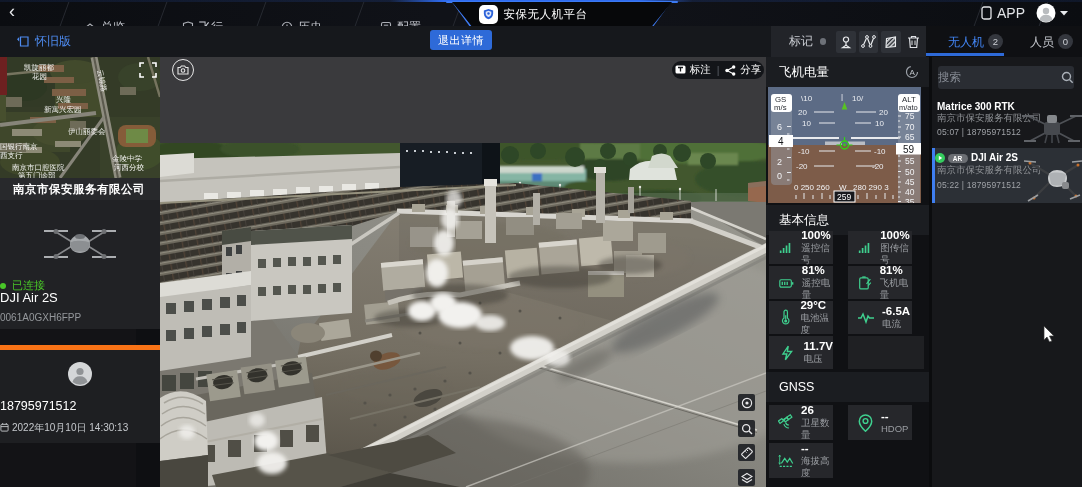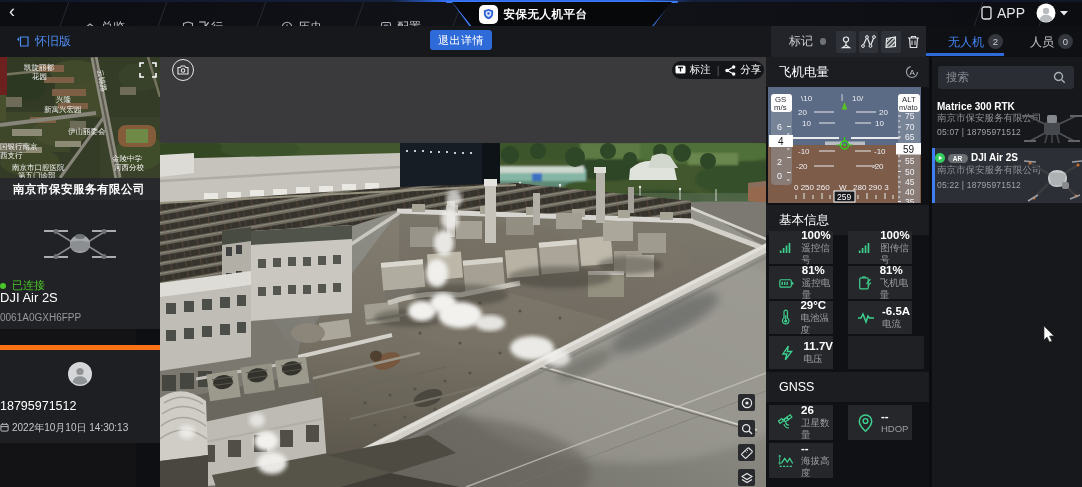--- a/index.html
+++ b/index.html
@@ -8,21 +8,21 @@
 
 #nav{left:0;top:0;width:1082px;height:26px;background:linear-gradient(90deg,#0b0d11,#101218 40%,#101218 60%,#0b0d11);overflow:hidden}
 #nav .blueline{left:0;top:0;width:1082px;height:2px;background:linear-gradient(90deg,rgba(35,70,150,.18) 0%,rgba(35,70,150,.25) 36%,#2f6cf0 41%,#2f6cf0 59%,rgba(35,70,150,.25) 64%,rgba(35,70,150,.18) 100%)}
 .navsep{top:2px;width:1px;height:24px;background:#272a31;transform:skewX(-20deg)}
 .mitem{top:14px;height:26px;display:flex;align-items:center;color:#c7cad1;font-size:12px;gap:5px}
 .mitem svg{opacity:.85}
 #trap{left:452px;top:2px;width:220px;height:24px;background:#07080a;clip-path:polygon(0 0,100% 0,91% 100%,9% 100%);display:flex;align-items:center;justify-content:center;gap:6px;padding-right:58px}
 #trapline{left:446px;top:1px;width:232px;height:2px;background:#3b79f2;border-radius:1px}
 .trapedge{top:2px;width:2px;height:25px;background:#3f7cf5}
 #logo{width:19px;height:19px;background:#fff;border-radius:5px;display:flex;align-items:center;justify-content:center}
-#title{color:#fff;font-size:11.5px;font-weight:bold;letter-spacing:.5px}
+#title{color:#fff;font-size:11.5px;font-weight:normal;letter-spacing:.5px}
 #navr{right:0;top:0;height:26px;display:flex;align-items:center;color:#e3e5e8}
 
 #sub{left:0;top:26px;width:1082px;height:31px;background:#16181c}
 #legacy{left:16px;top:26px;height:31px;display:flex;align-items:center;gap:6px;color:#4e8cf2;font-size:12px}
 #exitbtn{left:430px;top:30px;width:62px;height:20px;background:#2e6ad8;border-radius:3px;color:#fff;font-size:11px;display:flex;align-items:center;justify-content:center;letter-spacing:.5px}
 #marktools{left:771px;top:26px;width:155px;height:31px;background:#222429;display:flex;align-items:center}
 .toolbox{width:22px;height:22px;background:#2f3238;border-radius:2px;margin-right:3px;display:flex;align-items:center;justify-content:center}
 #tabs{left:926px;top:26px;width:156px;height:31px;background:#0f1013}
 #tabline{left:926px;top:53px;width:78px;height:3px;background:#2e6ad8}
 .badge{display:inline-flex;align-items:center;justify-content:center;width:15px;height:15px;border-radius:8px;background:#34373e;color:#cdd0d5;font-size:9.5px}
@@ -39,21 +39,21 @@
 #pill{left:512px;top:4px;width:92px;height:18px;background:rgba(14,16,20,.88);border-radius:9px;display:flex;align-items:center;justify-content:center;color:#fff;font-size:10.5px;gap:4px}
 .vbtn{left:578px;width:17px;height:17px;background:rgba(32,34,38,.92);border-radius:2px;display:flex;align-items:center;justify-content:center}
 
 #tele{left:766px;top:57px;width:163px;height:430px;background:#101114;color:#fff}
 .thead{left:0;width:163px;height:30px;background:#1b1d21;display:flex;align-items:center;padding-left:13px;font-size:12.5px;color:#fff}
 .cell{width:64px;height:33px;background:#26272b;display:flex;align-items:center}
 .cval{font-size:11.5px;font-weight:bold;color:#fff;line-height:13px}
 .clab{font-size:9.5px;color:#9b9ea3;line-height:12px}
 
 #rlist{left:932px;top:57px;width:150px;height:430px;background:#17181b}
-#search{left:6px;top:9px;width:136px;height:23px;background:#2a2d33;border-radius:3px;color:#878c95;font-size:11.5px;display:flex;align-items:center;padding:0 8px;justify-content:space-between}
+#search{left:6px;top:9px;width:136px;height:23px;background:#2a2d33;border-radius:3px;color:#878c95;font-size:11.5px;display:flex;align-items:center;padding:0 0;justify-content:space-between}
 .iname{color:#fff;font-size:10px;font-weight:bold}
 .isub{color:#8f9296;font-size:9.5px}
 .itime{color:#9fa2a7;font-size:8.5px;letter-spacing:.2px}
 </style></head><body>
 <div id="stage">
 
 <div class="abs" id="nav">
   <div class="abs blueline"></div>
   <div class="abs" style="left:9px;top:1px;color:#e8eaed;font-size:18px">‹</div>
   <div class="abs navsep" style="left:64px"></div>

